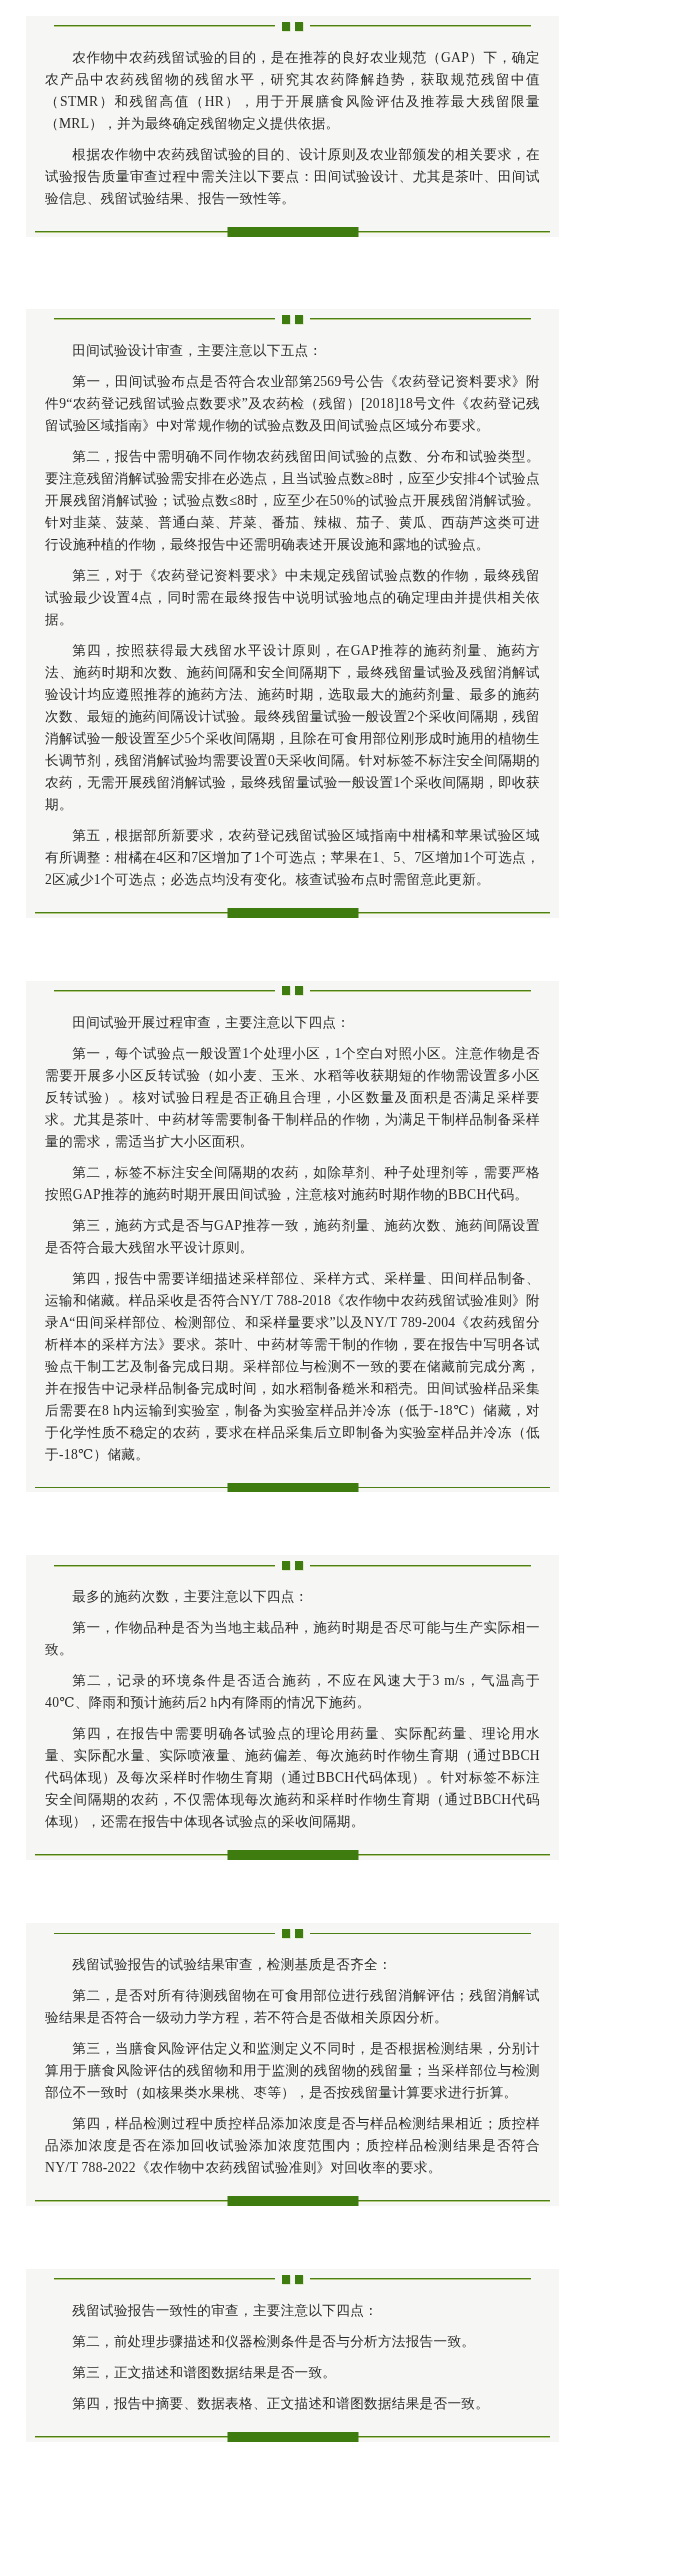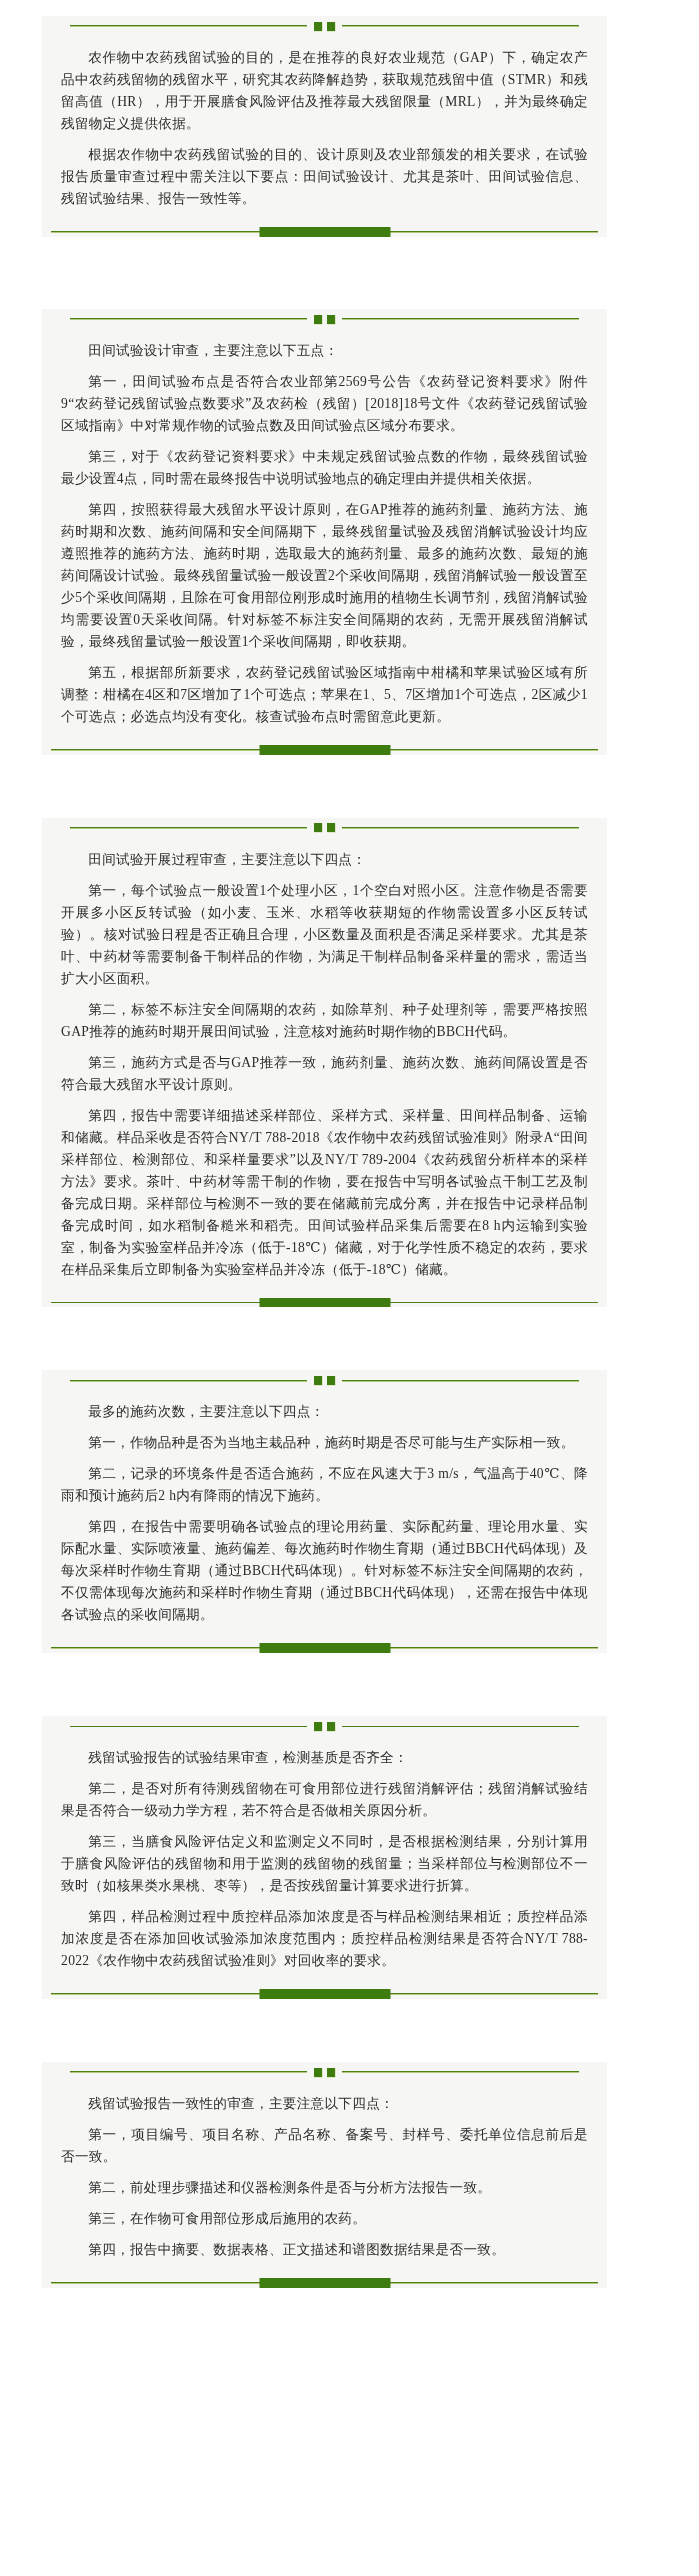--- a/index.html
+++ b/index.html
@@ -6,23 +6,22 @@
     margin: 0;
     padding: 0;
     background: #ffffff;
   }
   body {
     width: 699px;
     font-family: "Liberation Serif", "DejaVu Serif", serif;
   }
   .page {
     width: 585px;
-    padding: 16px 0 39px;
+    padding: 16px 16px 39px;
     box-sizing: border-box;
-    margin-left: 32px;
   }
   .card {
     margin: 0 9.7px 63px;
     background: #f6f6f4;
     padding-top: 5.2px;
   }
   .card:first-child {
     margin-bottom: 72px;
   }
   .card:last-child {
@@ -111,20 +110,21 @@
   <section class="card">
     <div class="top-divider">
       <span class="line"></span>
       <span class="sq left"></span>
       <span class="sq right"></span>
       <span class="line"></span>
     </div>
     <div class="content">
           <p>田间试验设计审查，主要注意以下五点：</p>
           <p>第一，田间试验布点是否符合农业部第2569号公告《农药登记资料要求》附件9“农药登记残留试验点数要求”及农药检（残留）[2018]18号文件《农药登记残留试验区域指南》中对常规作物的试验点数及田间试验点区域分布要求。</p>
+          <p>第二，报告中需明确不同作物农药残留田间试验的点数、分布和试验类型。要注意残留消解试验需安排在必选点，且当试验点数≥8时，应至少安排4个试验点开展残留消解试验；试验点数≤8时，应至少在50%的试验点开展残留消解试验。针对韭菜、菠菜、普通白菜、芹菜、番茄、辣椒、茄子、黄瓜、西葫芦这类可进行设施种植的作物，最终报告中还需明确表述开展设施和露地的试验点。</p>
           <p>第三，对于《农药登记资料要求》中未规定残留试验点数的作物，最终残留试验最少设置4点，同时需在最终报告中说明试验地点的确定理由并提供相关依据。</p>
           <p>第四，按照获得最大残留水平设计原则，在GAP推荐的施药剂量、施药方法、施药时期和次数、施药间隔和安全间隔期下，最终残留量试验及残留消解试验设计均应遵照推荐的施药方法、施药时期，选取最大的施药剂量、最多的施药次数、最短的施药间隔设计试验。最终残留量试验一般设置2个采收间隔期，残留消解试验一般设置至少5个采收间隔期，且除在可食用部位刚形成时施用的植物生长调节剂，残留消解试验均需要设置0天采收间隔。针对标签不标注安全间隔期的农药，无需开展残留消解试验，最终残留量试验一般设置1个采收间隔期，即收获期。</p>
           <p>第五，根据部所新要求，农药登记残留试验区域指南中柑橘和苹果试验区域有所调整：柑橘在4区和7区增加了1个可选点；苹果在1、5、7区增加1个可选点，2区减少1个可选点；必选点均没有变化。核查试验布点时需留意此更新。</p>
         </div>
     <div class="bottom-divider">
       <span class="rule"></span>
       <span class="bar"></span>
     </div>
   </section>
 
@@ -188,23 +188,22 @@
 
   <section class="card">
     <div class="top-divider">
       <span class="line"></span>
       <span class="sq left"></span>
       <span class="sq right"></span>
       <span class="line"></span>
     </div>
     <div class="content">
           <p>残留试验报告一致性的审查，主要注意以下四点：</p>
-          <p>第一，项目编号、项目名称、产品名称、备案号、封样号、委托单位信息前后是否一致。</p>
           <p>第二，前处理步骤描述和仪器检测条件是否与分析方法报告一致。</p>
-          <p>第三，在作物可食用部位形成后施用的农药。</p>
+          <p>第三，正文描述和谱图数据结果是否一致。</p>
           <p>第四，报告中摘要、数据表格、正文描述和谱图数据结果是否一致。</p>
         </div>
     <div class="bottom-divider">
       <span class="rule"></span>
       <span class="bar"></span>
     </div>
   </section>
 </div>
 </div>
 

